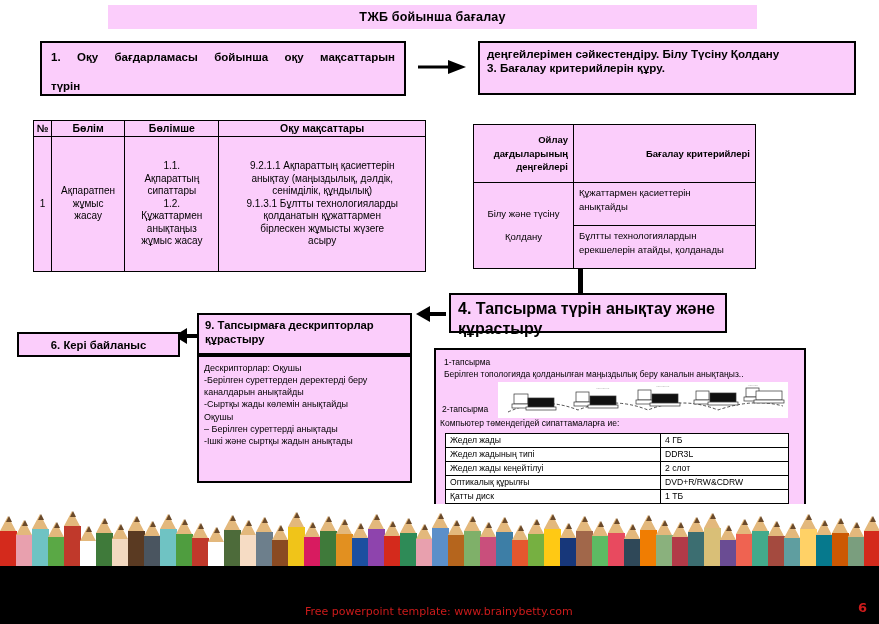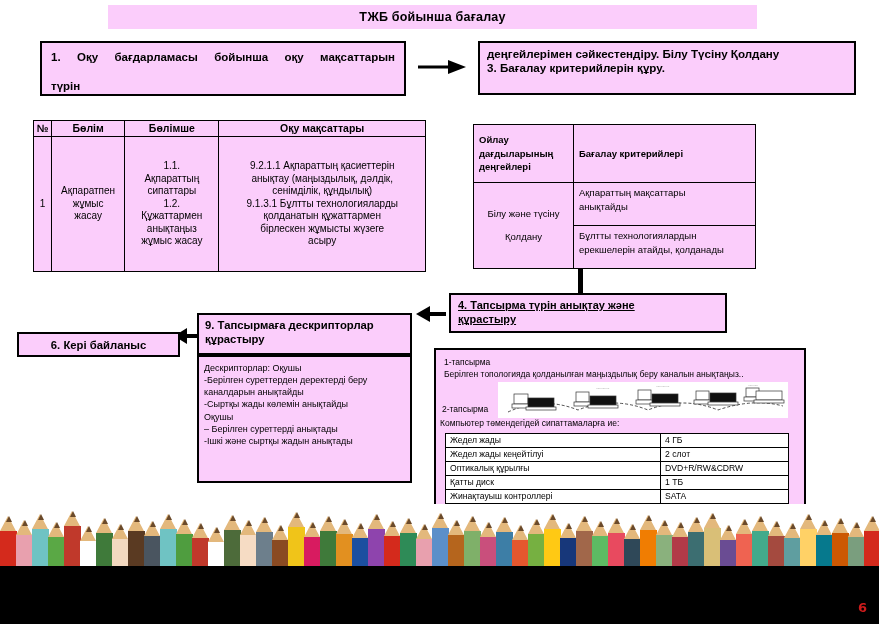--- a/index.html
+++ b/index.html
@@ -103,21 +103,21 @@
   #crit-table th, #crit-table td {
     border: 1px solid #000;
     background: #fbcdfb;
     font-size: 9.5px;
     color: #000;
     padding: 3px 5px;
     line-height: 1.45;
     vertical-align: top;
   }
   #crit-table th {
-    text-align: left;
+    text-align: right;
     font-weight: bold;
     height: 58px;
     vertical-align: middle;
   }
   .crit-c1 { width: 100px; }
   .crit-c2 { width: 182px; }
   #crit-table td.lvl {
     text-align: center;
     vertical-align: middle;
     font-weight: normal;
@@ -130,22 +130,21 @@
     position: absolute;
     left: 578px; top: 269px;
     width: 5px; height: 24px;
     background: #000;
   }
 
   
   #step4 {
     left: 449px; top: 293px; width: 278px; height: 40px;
     padding: 4px 7px 12px 7px;
-    font-size: 11px;
-    text-decoration: underline;
+    font-size: 16px;
   }
 
   
   #arrow-4-5 {
     position: absolute;
     left: 416px; top: 306px;
     width: 30px; height: 16px;
   }
 
   
@@ -359,21 +358,21 @@
       </tr>
     </thead>
     <tbody>
       <tr>
         <td class="lvl" rowspan="2">
           <span>Білу және түсіну</span>
           <span class="gap"></span>
           <span>Қолдану</span>
         </td>
         <td>
-          <div>Ақпараттың мақсаттары</div>
+          <div>Құжаттармен қасиеттерін</div>
           <div>анықтайды</div>
         </td>
       </tr>
       <tr>
         <td>
           <div>Бұлтты технологиялардын</div>
           <div>ерекшелерін атайды, қолданады</div>
         </td>
       </tr>
     </tbody>
@@ -464,20 +463,24 @@
   <div id="tasks-label-2">2-тапсырма</div>
   <div id="tasks-line-3">Компьютер төмендегідей сипаттамаларға ие:</div>
 
   <table id="spec-table">
     <tbody>
         <tr>
           <td class="spec-k">Жедел жады</td>
           <td class="spec-v">4 ГБ</td>
         </tr>
         <tr>
+          <td class="spec-k">Жедел жадының типі</td>
+          <td class="spec-v">DDR3L</td>
+        </tr>
+        <tr>
           <td class="spec-k">Жедел жады кеңейтілуі</td>
           <td class="spec-v">2 слот</td>
         </tr>
         <tr>
           <td class="spec-k">Оптикалық құрылғы</td>
           <td class="spec-v">DVD+R/RW&amp;CDRW</td>
         </tr>
         <tr>
           <td class="spec-k">Қатты диск</td>
           <td class="spec-v">1 ТБ</td>
@@ -762,15 +765,16 @@
         <div class="tipwood" style="bottom: 29px;"></div>
         <div class="lead" style="bottom: 38px;"></div>
       </div>
       <div class="pencil" style="left: 864px; height: 50px;">
         <div class="body" style="height: 35px; background: rgb(212, 42, 28);"></div>
         <div class="tipwood" style="bottom: 35px;"></div>
         <div class="lead" style="bottom: 44px;"></div>
       </div>
     </div>
 
+  <div id="footer-text">Free powerpoint template: www.brainybetty.com</div>
   <div id="page-number">6</div>
 
 </div>
 
 </body></html>

